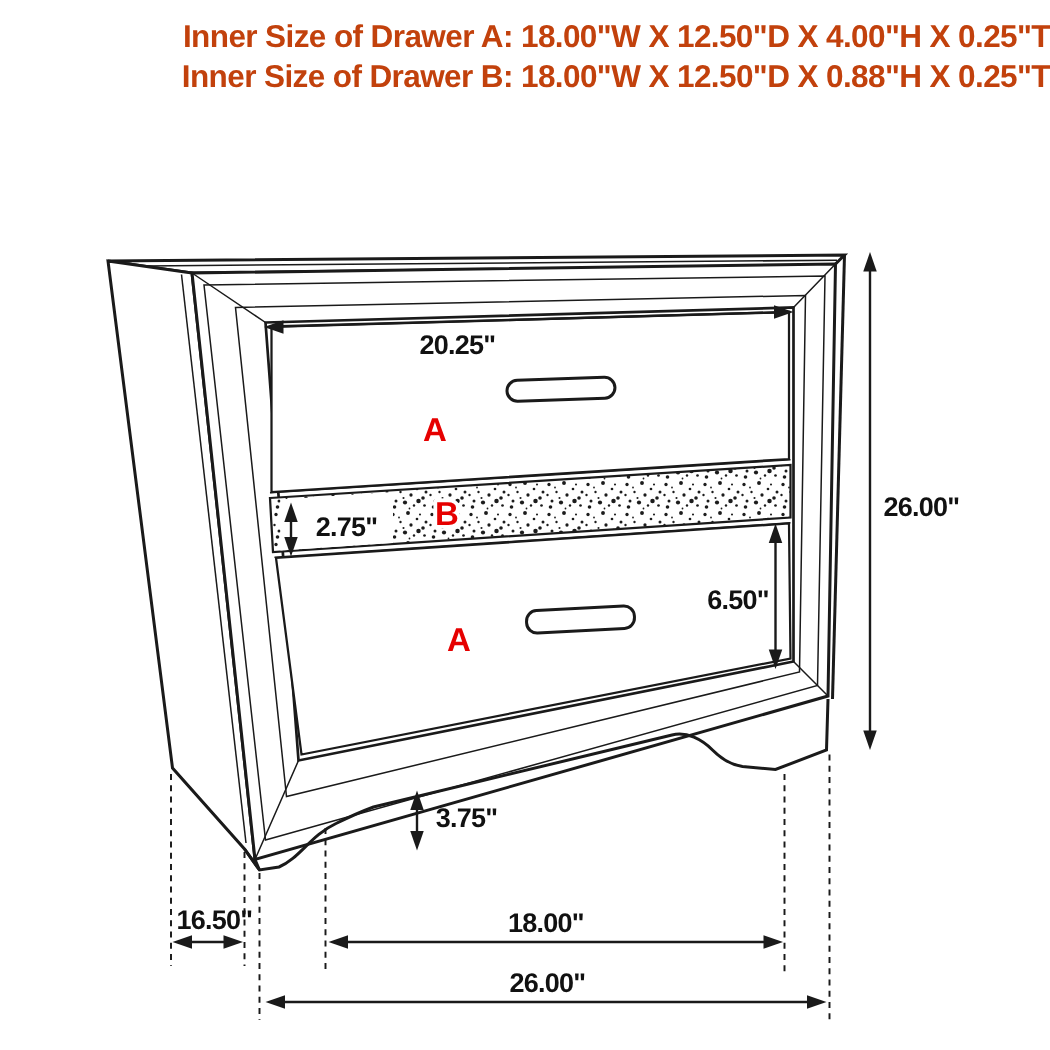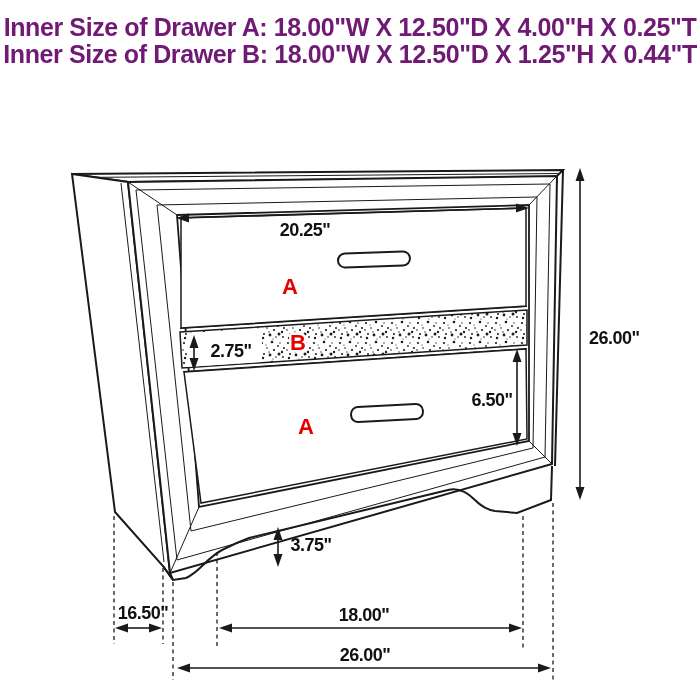--- a/index.html
+++ b/index.html
@@ -12,25 +12,25 @@
     width: 700px;
     height: 700px;
     background: #ffffff;
     overflow: hidden;
     font-family: "Liberation Sans", sans-serif;
   }
   .hdr {
     position: absolute;
     left: 0;
     width: 700px;
-    text-align: center;
+    text-align: right;
     font-weight: bold;
-    font-size: 25px;
+    font-size: 21px;
     letter-spacing: -0.4px;
-    color: #701a75;
+    color: #c2410c;
     white-space: nowrap;
   }
   .hdr1 { top: 13px; }
   .hdr2 { top: 40px; }
   svg { position: absolute; left: 0; top: 0; }
   .ln  { stroke: #1a1a1a; fill: none; }
   .w2  { stroke-width: 2; }
   .w15 { stroke-width: 1.5; }
   .w1  { stroke-width: 1; }
   .fillwhite { fill: #ffffff; }
@@ -59,21 +59,21 @@
     stroke-linejoin: round;
   }
   .speck { fill: #1c1c1c; }
 </style>
 </head>
 <body>
 
 <div class="stage">
 
   <div class="hdr hdr1">Inner Size of Drawer A: 18.00"W X 12.50"D X 4.00"H X 0.25"T</div>
-  <div class="hdr hdr2">Inner Size of Drawer B: 18.00"W X 12.50"D X 1.25"H X 0.44"T</div>
+  <div class="hdr hdr2">Inner Size of Drawer B: 18.00"W X 12.50"D X 0.88"H X 0.25"T</div>
 
   <svg width="700" height="700" viewBox="0 0 700 700">
 
     <defs>
       <pattern id="speckle" x="0" y="0" width="26" height="20" patternUnits="userSpaceOnUse">
         <rect width="26" height="20" fill="#ffffff"></rect>
         <circle class="speck" cx="2" cy="3" r="1.1"></circle>
         <circle class="speck" cx="7" cy="8" r="0.8"></circle>
         <circle class="speck" cx="12" cy="2" r="1.3"></circle>
         <circle class="speck" cx="18" cy="6" r="0.9"></circle>

